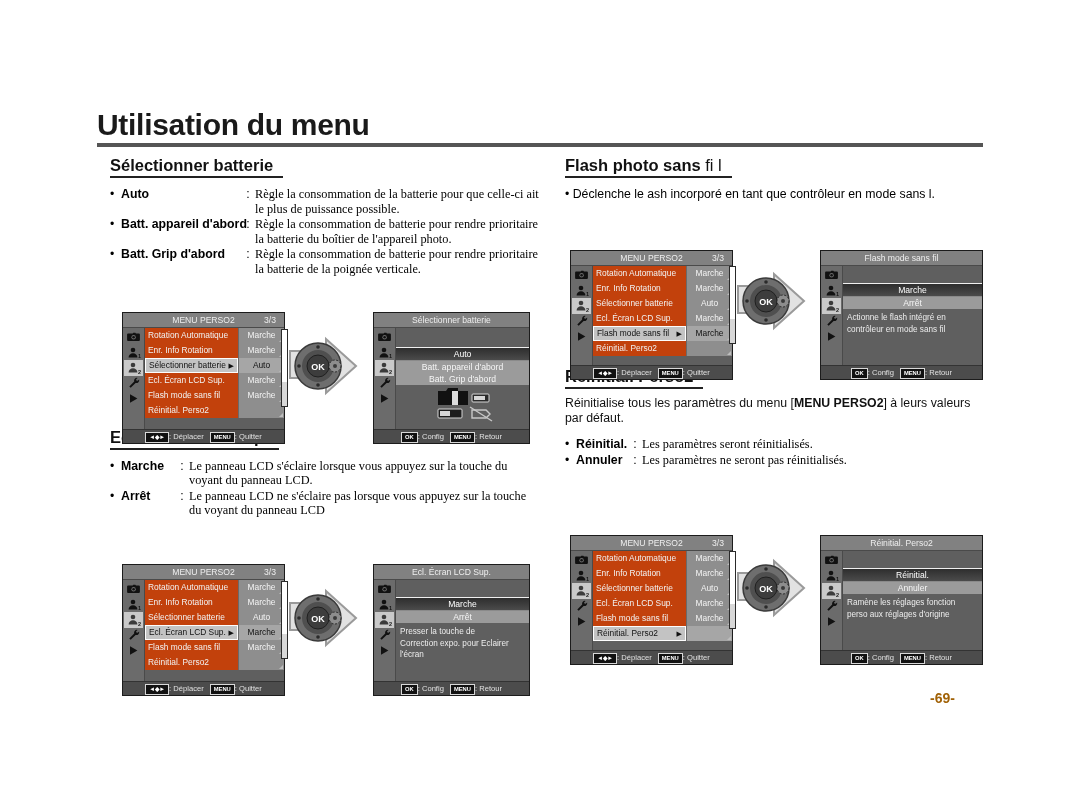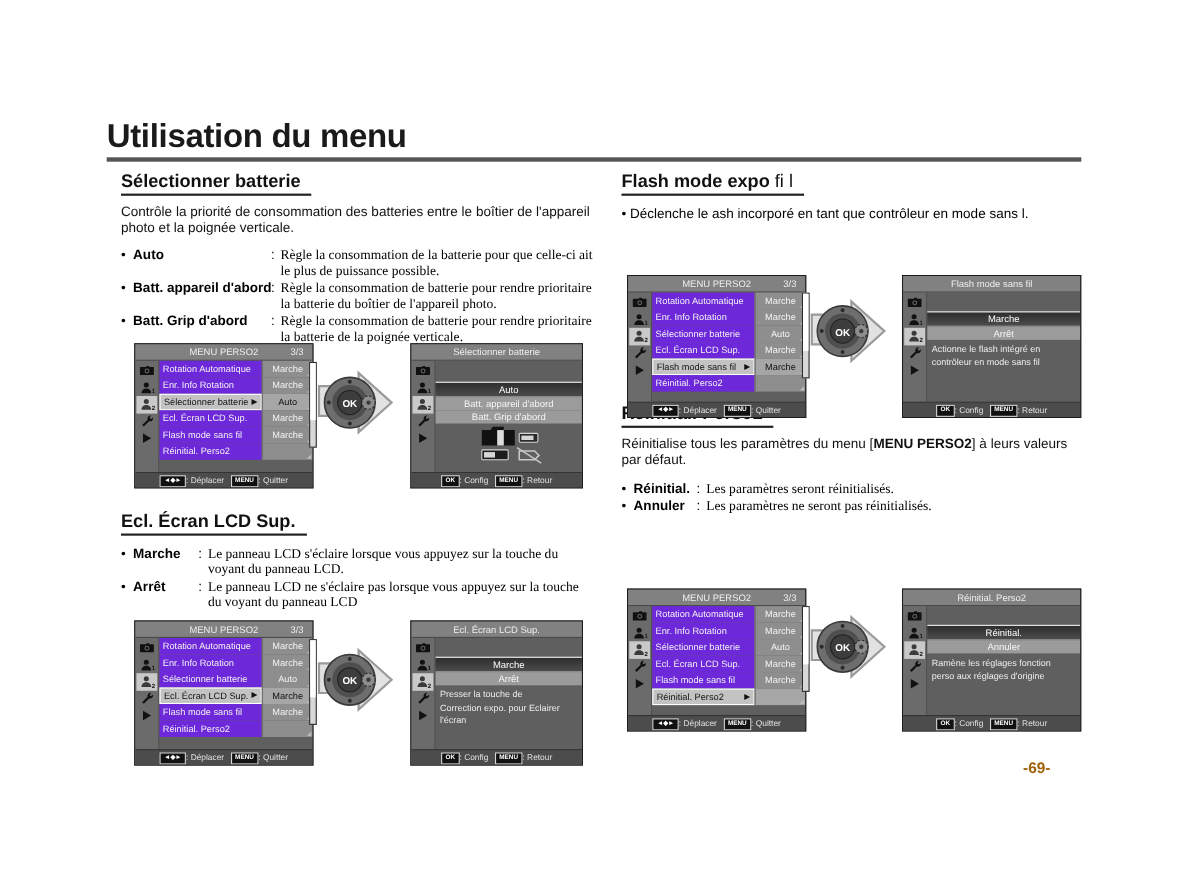--- a/index.html
+++ b/index.html
@@ -180,21 +180,21 @@
     align-items: stretch;
     font-size: 8.4px;
     line-height: 15px;
   }
   .mrow .mlabel {
     flex: 1;
     padding-left: 3px;
     color: #f2f2f2;
     white-space: nowrap;
     position: relative;
-    background: #6d28d9;
+    background: #c2410c;
   }
   .mrow .mval {
     width: 45px;
     flex: 0 0 45px;
     text-align: center;
     color: #f4f4f4;
     background: #8e8e8e;
     border-left: 1px solid #6a6a6a;
     position: relative;
   }
@@ -321,21 +321,20 @@
 
 <div class="page">
 
   <div class="page-title">Utilisation du menu</div>
   <div class="title-rule"></div>
 
   <div class="col-left">
 
     <div>
       <div class="sec-head">Sélectionner batterie</div>
-      <div class="sec-desc">Contrôle la priorité de consommation des batteries entre le boîtier de l'appareil photo et la poignée verticale.</div>
       <div class="defs defs-w1">
         <div class="def-row">
           <span class="def-bullet">•</span>
           <span class="def-term">Auto</span>
           <span class="def-colon">:</span>
           <span class="def-body">Règle la consommation de la batterie pour que celle-ci ait le plus de puissance possible.</span>
         </div>
         <div class="def-row">
           <span class="def-bullet">•</span>
           <span class="def-term">Batt. appareil d'abord</span>
@@ -366,21 +365,21 @@
           <span class="def-colon">:</span>
           <span class="def-body">Le panneau LCD ne s'éclaire pas lorsque vous appuyez sur la touche du voyant du panneau LCD</span>
         </div>
       </div>
     </div>
   </div>
 
   <div class="col-right">
 
     <div>
-      <div class="sec-head"><span>Flash mode expo</span> <span class="thin">fi l</span></div>
+      <div class="sec-head"><span>Flash photo sans</span> <span class="thin">fi l</span></div>
       <div class="bullet-line">• Déclenche le  ash incorporé en tant que contrôleur en mode sans  l.</div>
     </div>
 
     <div style="margin-top:164px;">
       <div class="sec-head">Réinitial. Perso2</div>
       <div class="sec-desc"><span>Réinitialise tous les paramètres du menu [</span><b>MENU PERSO2</b><span>] à leurs valeurs par défaut.</span></div>
       <div class="defs defs-w3" style="margin-top:11px;">
         <div class="def-row">
           <span class="def-bullet">•</span>
           <span class="def-term">Réinitial.</span>

